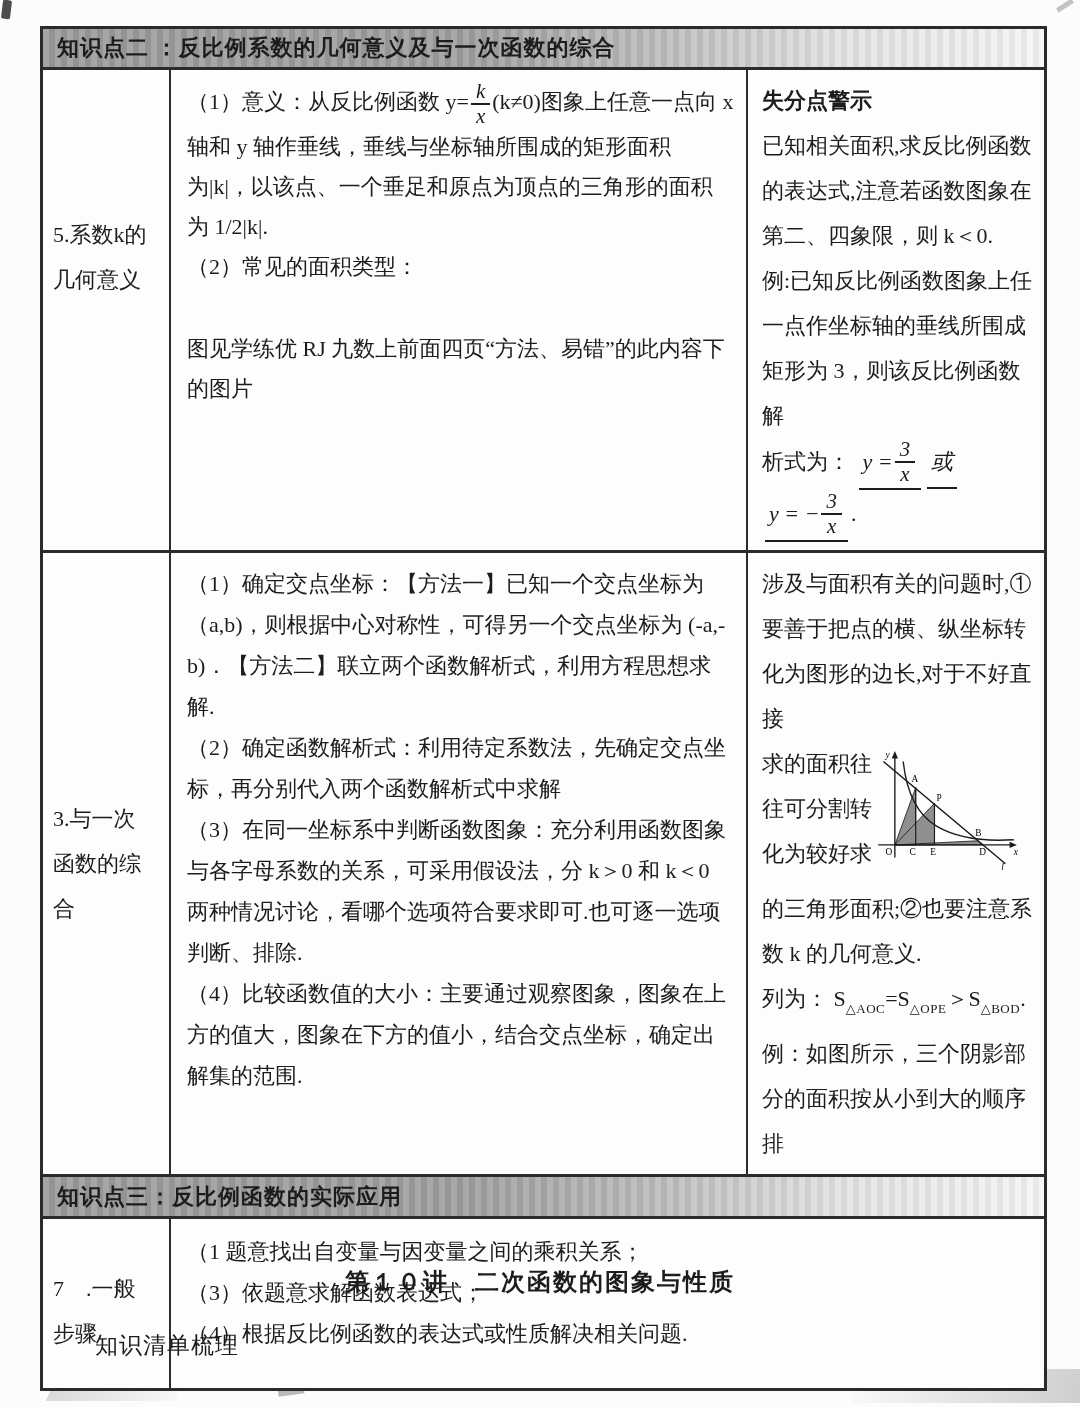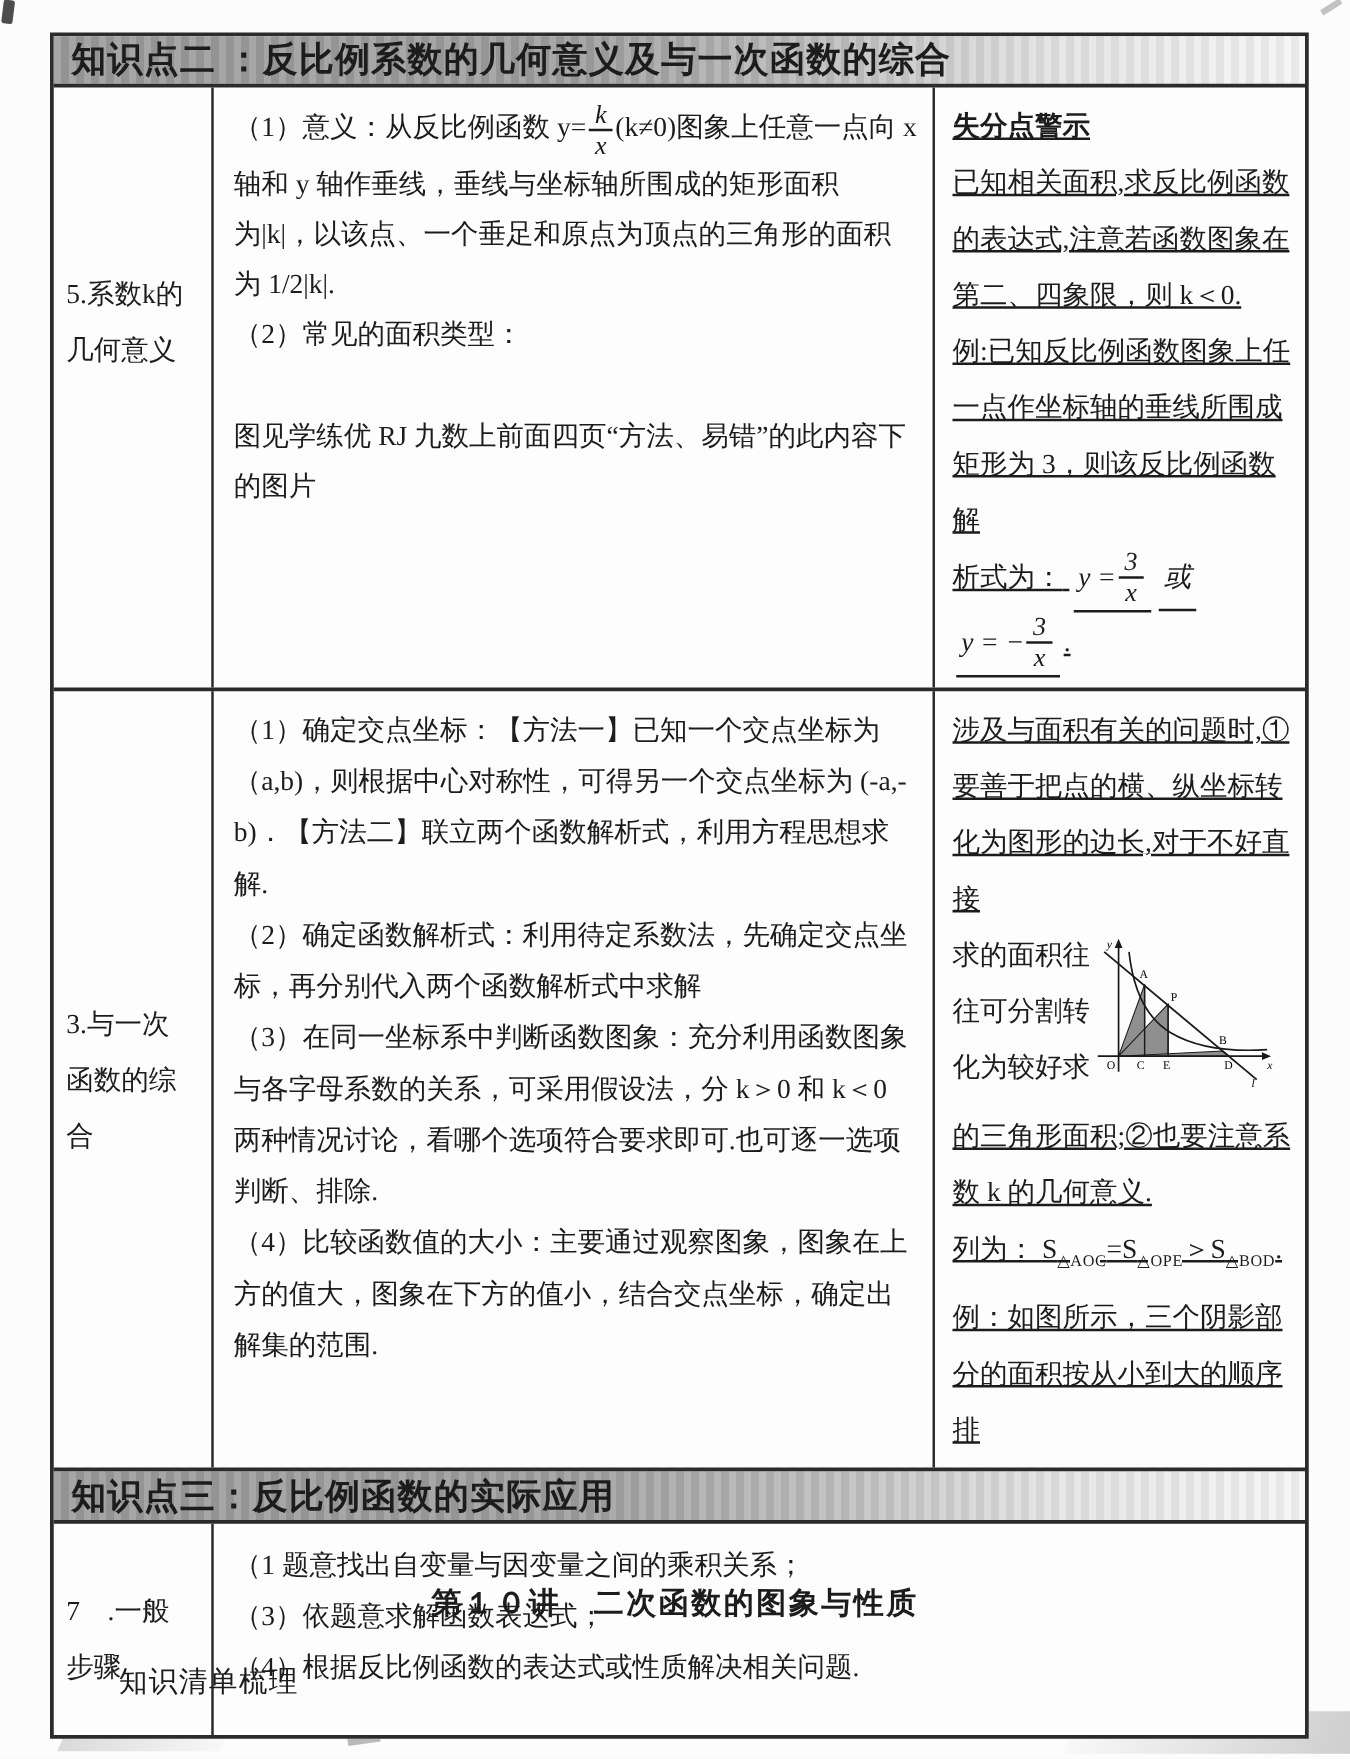--- a/index.html
+++ b/index.html
@@ -30,21 +30,21 @@
   .ktable{
     position:absolute;left:40px;top:26px;width:1007px;
     border:3px solid #2b2b2b;
     box-sizing:border-box;
     background:#fdfdfd;
   }
   .hdr{
     height:38px;
     display:flex;align-items:center;
     padding-left:14px;
-    font-weight:bold;font-size:28px;letter-spacing:1px;
+    font-weight:bold;font-size:22px;letter-spacing:1px;
     background:
       repeating-linear-gradient(90deg, rgba(255,255,255,.10) 0 6px, rgba(0,0,0,.05) 6px 12px),
       linear-gradient(90deg,#9b9b9b 0%,#9e9e9e 42%,#bdbdbd 62%,#e3e3e3 80%,#f5f5f5 100%);
     box-sizing:border-box;
   }
   .hdr.kp3{border-top:3px solid #2b2b2b;}
   .row{display:flex;border-top:3px solid #2b2b2b;box-sizing:border-box;}
   .cell{box-sizing:border-box;}
   .c-label{
     width:128px;flex:0 0 128px;
@@ -65,21 +65,21 @@
     font-size:22px;line-height:45px;
   }
   .row5{min-height:390px;}
   .row6{min-height:509px;}
   .row6 .c-main{line-height:41px;}
   .row7{min-height:172px;}
   .row5 .c-label{padding-top:142px;}
   .row6 .c-label{display:flex;flex-direction:column;justify-content:center;padding-top:0;}
   .row7 .c-label{display:flex;flex-direction:column;justify-content:center;padding-top:15px;}
   .c-main p{margin:0;}
-  .c-side p{margin:0;text-decoration:underline;}
+  .c-side p{margin:0;}
   .gap-top{margin-top:42px !important;}
   .side-title{font-weight:bold;}
 
   
   .frac{
     display:inline-flex;flex-direction:column;align-items:center;
     vertical-align:middle;line-height:1.08;font-size:0.95em;
     margin:0 2px;
   }
   .frac .num{padding:0 5px;border-bottom:2px solid #1c1c1c;font-style:italic;}

